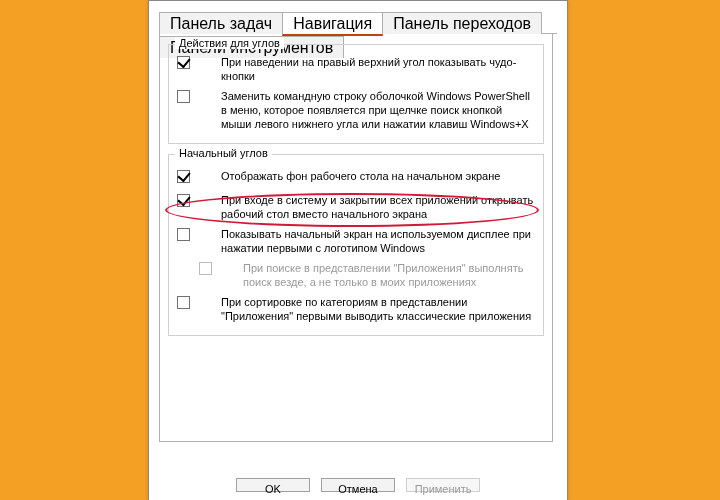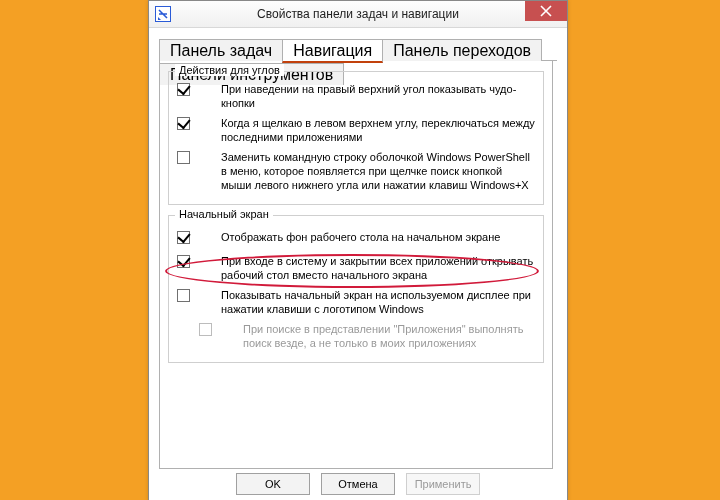--- a/index.html
+++ b/index.html
@@ -24,88 +24,74 @@
   .opt .cb{flex:0 0 auto;width:13px;height:13px;border:1px solid #707070;margin:1px 6px 0 0;background:#fff;position:relative;box-sizing:border-box;}
   .opt .cb.checked::after{content:"";position:absolute;left:2px;top:-1px;width:6px;height:9px;border-right:2px solid #000;border-bottom:2px solid #000;transform:rotate(40deg);}
   .opt .lbl{flex:1 1 auto;padding-left:25px;}
   .opt.disabled{color:#9a9a9a;}
   .opt.disabled .cb{border-color:#bcbcbc;}
   .indent{margin-left:22px;}
   
   .ellipse{position:absolute;border:2px solid #d11a3a;border-radius:50%/50%;pointer-events:none;}
   
   .buttons{position:absolute;left:0;right:0;bottom:6px;text-align:center;}
-  .btn{display:inline-block;min-width:74px;height:22px;line-height:20px;border:1px solid #a0a0a0;background:#f3f3f3;margin:0 4px;font-size:11px;text-align:center;box-sizing:border-box;}
+  .btn{display:inline-block;min-width:74px;height:14px;line-height:20px;border:1px solid #a0a0a0;background:#f3f3f3;margin:0 4px;font-size:11px;text-align:center;box-sizing:border-box;}
   .btn.disabled{color:#9a9a9a;border-color:#cfcfcf;background:#f7f7f7;}
 </style>
 </head>
 <body>
 
 <div class="window">
 
-  <div class="titlebar">
-    <div class="sysicon">
-      <svg width="14" height="14" viewBox="0 0 14 14">
-          <path d="M3 3 L11 11 M3 7 L11 7" stroke="#2a5bd7" stroke-width="1.6" fill="none"></path>
-          <path d="M2 10 L5 13 L2 13 Z" fill="#2a5bd7"></path>
-        </svg>
-    </div>
-    <div class="title">Свойства панели задач и навигации</div>
-    <div class="close">
-      <svg width="42" height="20" viewBox="0 0 42 20">
-          <path d="M16 5 L26 15 M26 5 L16 15" stroke="#fff" stroke-width="1.6"></path>
-        </svg>
-    </div>
-  </div>
 
   <div class="tabbar">
     <span class="tab">Панель задач</span><span class="tab active">Навигация</span><span class="tab">Панель переходов</span><span class="tab">Панели инструментов</span>
   </div>
 
   <div class="page">
 
     <div class="group">
       <span class="group-title">Действия для углов</span>
 
       <div class="opt">
         <span class="cb checked"></span>
         <span class="lbl">При наведении на правый верхний угол показывать чудо-кнопки</span>
       </div>
       <div class="opt">
-        <span class="cb checked"></span>
-        <span class="lbl">Когда я щелкаю в левом верхнем углу, переключаться между последними приложениями</span>
-      </div>
-      <div class="opt">
         <span class="cb"></span>
         <span class="lbl">Заменить командную строку оболочкой Windows PowerShell в меню, которое появляется при щелчке поиск кнопкой мыши левого нижнего угла или нажатии клавиш Windows+X</span>
       </div>
     </div>
 
     <div class="group" style="position:relative;">
-      <span class="group-title">Начальный экран</span>
+      <span class="group-title">Начальный углов</span>
 
       <div class="opt" style="padding:4px 0;">
         <span class="cb checked"></span>
         <span class="lbl">Отображать фон рабочего стола на начальном экране</span>
       </div>
 
       <div class="opt">
         <span class="cb checked"></span>
         <span class="lbl">При входе в систему и закрытии всех приложений открывать рабочий стол вместо начального экрана</span>
       </div>
 
       <div class="ellipse" style="left:-4px;top:38px;width:370px;height:30px;"></div>
 
       <div class="opt">
         <span class="cb"></span>
-        <span class="lbl">Показывать начальный экран на используемом дисплее при нажатии клавиши с логотипом Windows</span>
+        <span class="lbl">Показывать начальный экран на используемом дисплее при нажатии первыми с логотипом Windows</span>
       </div>
       <div class="opt indent disabled">
         <span class="cb"></span>
         <span class="lbl">При поиске в представлении "Приложения" выполнять поиск везде, а не только в моих приложениях</span>
+      </div>
+      <div class="opt">
+        <span class="cb"></span>
+        <span class="lbl">При сортировке по категориям в представлении "Приложения" первыми выводить классические приложения</span>
       </div>
     </div>
   </div>
 
   <div class="buttons">
     <span class="btn">OK</span>
     <span class="btn">Отмена</span>
     <span class="btn disabled">Применить</span>
   </div>
 </div>

